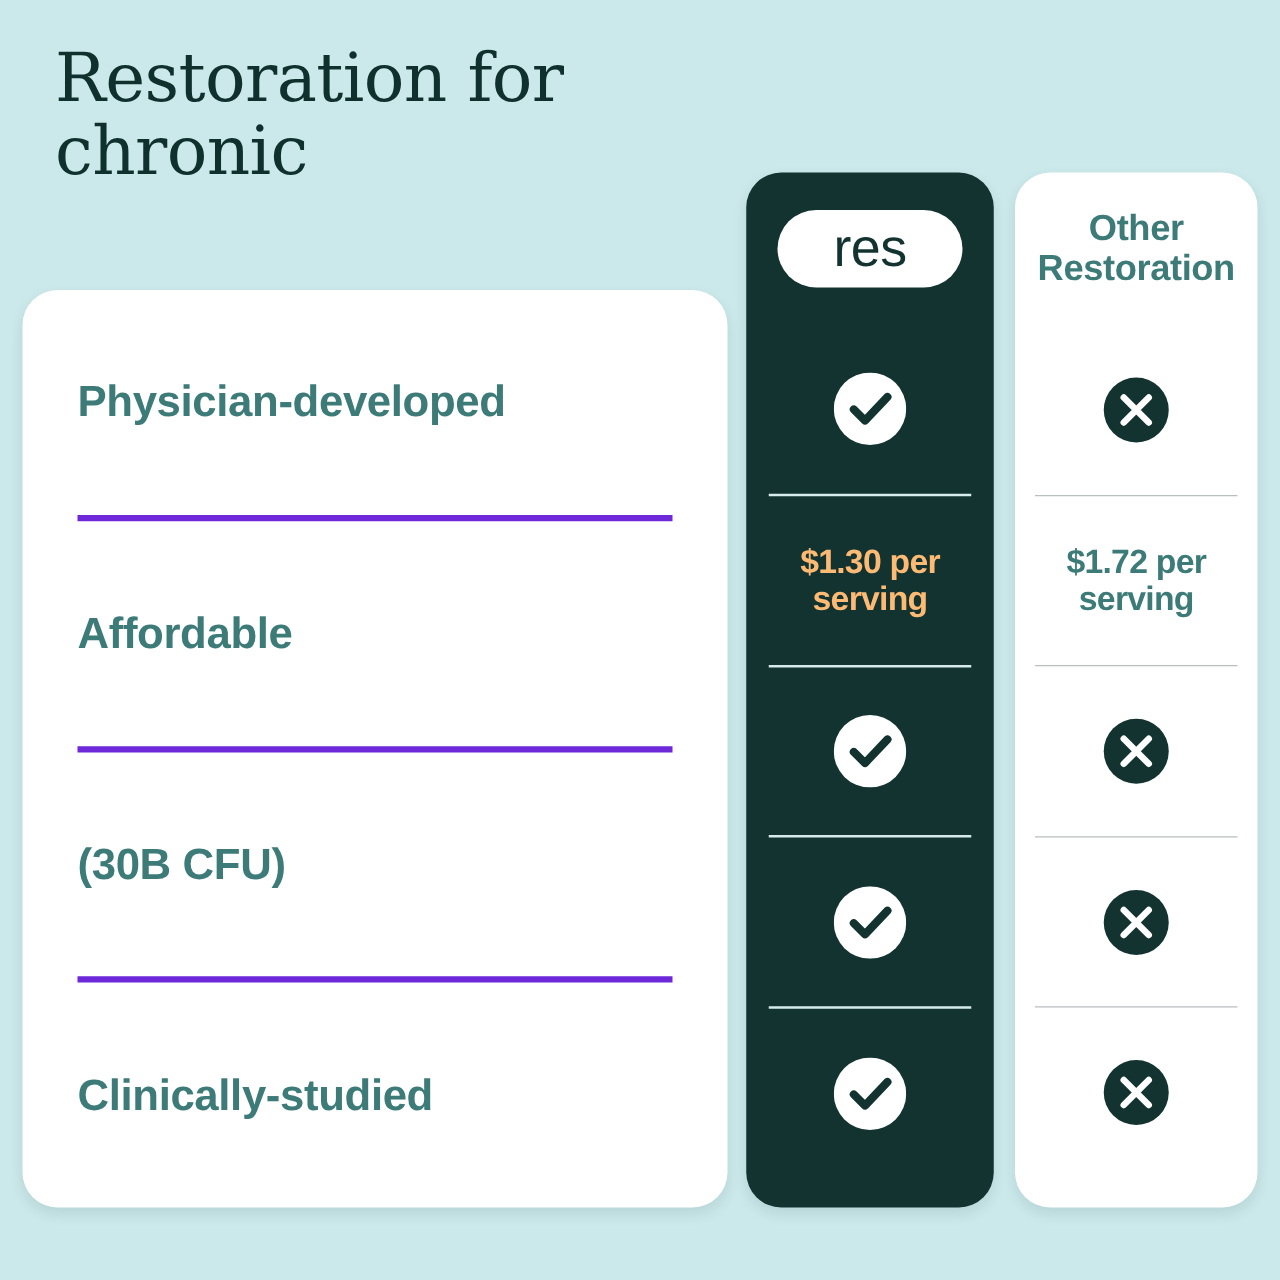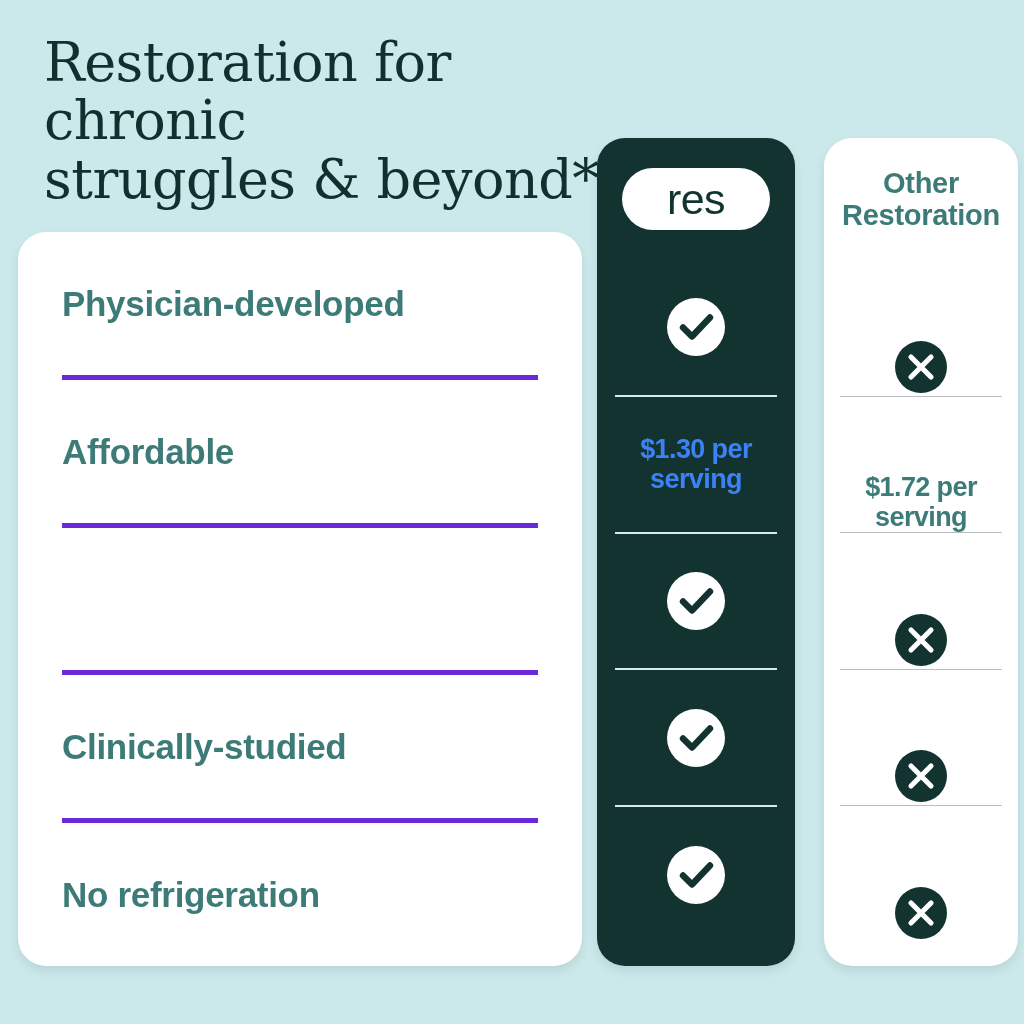--- a/index.html
+++ b/index.html
@@ -53,21 +53,20 @@
     background: #123330;
     padding: 0 18px;
   }
   .other-card {
     left: 812px;
     top: 138px;
     width: 194px;
     height: 828px;
     background: #ffffff;
     padding: 0 16px;
-    margin-left: 12px;
   }
 
   
   .feature-list {
     position: absolute;
     left: 44px;
     right: 44px;
     top: 0;
     bottom: 0;
     display: flex;
@@ -130,70 +129,67 @@
   }
   .other-card .col-body { left: 16px; right: 16px; }
   .cell {
     flex: 1 1 0;
     display: flex;
     align-items: center;
     justify-content: center;
     text-align: center;
   }
   .res-card .cell { border-top: 2px solid #d6ecec; }
-  .other-card .cell { border-top: 1px solid #b9bebe; align-items: flex-end; }
+  .other-card .cell { border-top: 1px solid #b9bebe; }
   .res-card .cell:first-child,
   .other-card .cell:first-child { border-top: none; }
 
   .price {
     font-size: 27px;
     font-weight: bold;
     line-height: 1.12;
     letter-spacing: -0.6px;
   }
-  .res-card .price { color: #3b82f6; }
+  .res-card .price { color: #fdba74; }
   .other-card .price { color: #3d7b78; }
 
   .icon-check, .icon-x {
     width: 58px;
     height: 58px;
     display: block;
   }
 </style>
 </head>
 <body>
 
 <div class="headline">
   <span class="l1">Restoration for chronic</span>
-  <span class="l2">struggles &amp; beyond*</span>
 </div>
 
 <div class="card features-card">
   <div class="feature-list">
 
     <div class="feature-row">
       <div class="feature-label">Physician-developed</div>
     </div>
 
     <div class="feature-row">
       <div class="feature-label">Affordable</div>
     </div>
 
     <div class="feature-row">
       <div class="feature-label">
+        <div>(30B CFU)</div>
       </div>
     </div>
 
     <div class="feature-row">
       <div class="feature-label">Clinically-studied</div>
     </div>
 
-    <div class="feature-row">
-      <div class="feature-label">No refrigeration</div>
-    </div>
 
   </div>
 </div>
 
 <div class="card res-card">
   <div class="col-head">
     <div class="res-badge">res</div>
   </div>
   <div class="col-body">
 

